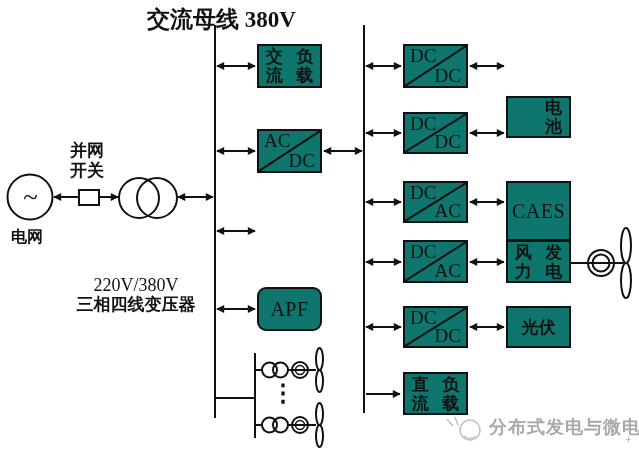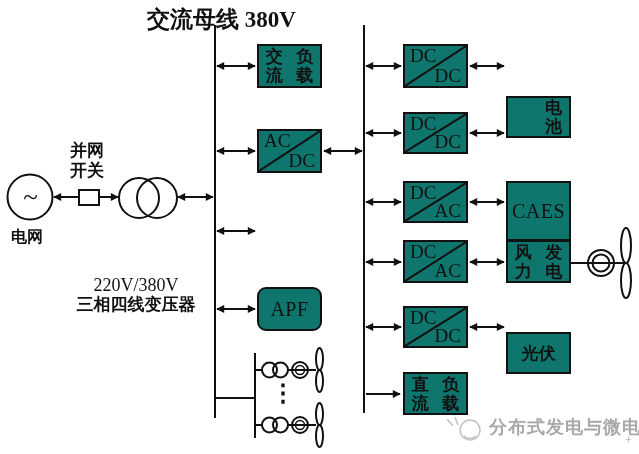--- a/index.html
+++ b/index.html
@@ -188,21 +188,21 @@
   <div class="box" style="left:506px;top:96px;width:65px;height:42px;padding-left:30px;">
     <div class="zh">电池</div>
   </div>
   <div class="box" style="left:506px;top:181px;width:65px;height:60px;">
     <div class="lat">CAES</div>
   </div>
   <div class="box" style="left:506px;top:240px;width:65px;height:43px;">
     <div class="zh">风力</div>
     <div class="zh">发电</div>
   </div>
-  <div class="box" style="left:506px;top:306px;width:65px;height:42px;margin-top:26px;">
+  <div class="box" style="left:506px;top:306px;width:65px;height:42px;">
     <div class="zh">光伏</div>
   </div>
 
   <div class="box" style="left:403px;top:372px;width:65px;height:43px;">
     <div class="zh">直流</div>
     <div class="zh">负载</div>
   </div>
 
   <div class="dots">⋮</div>
 

